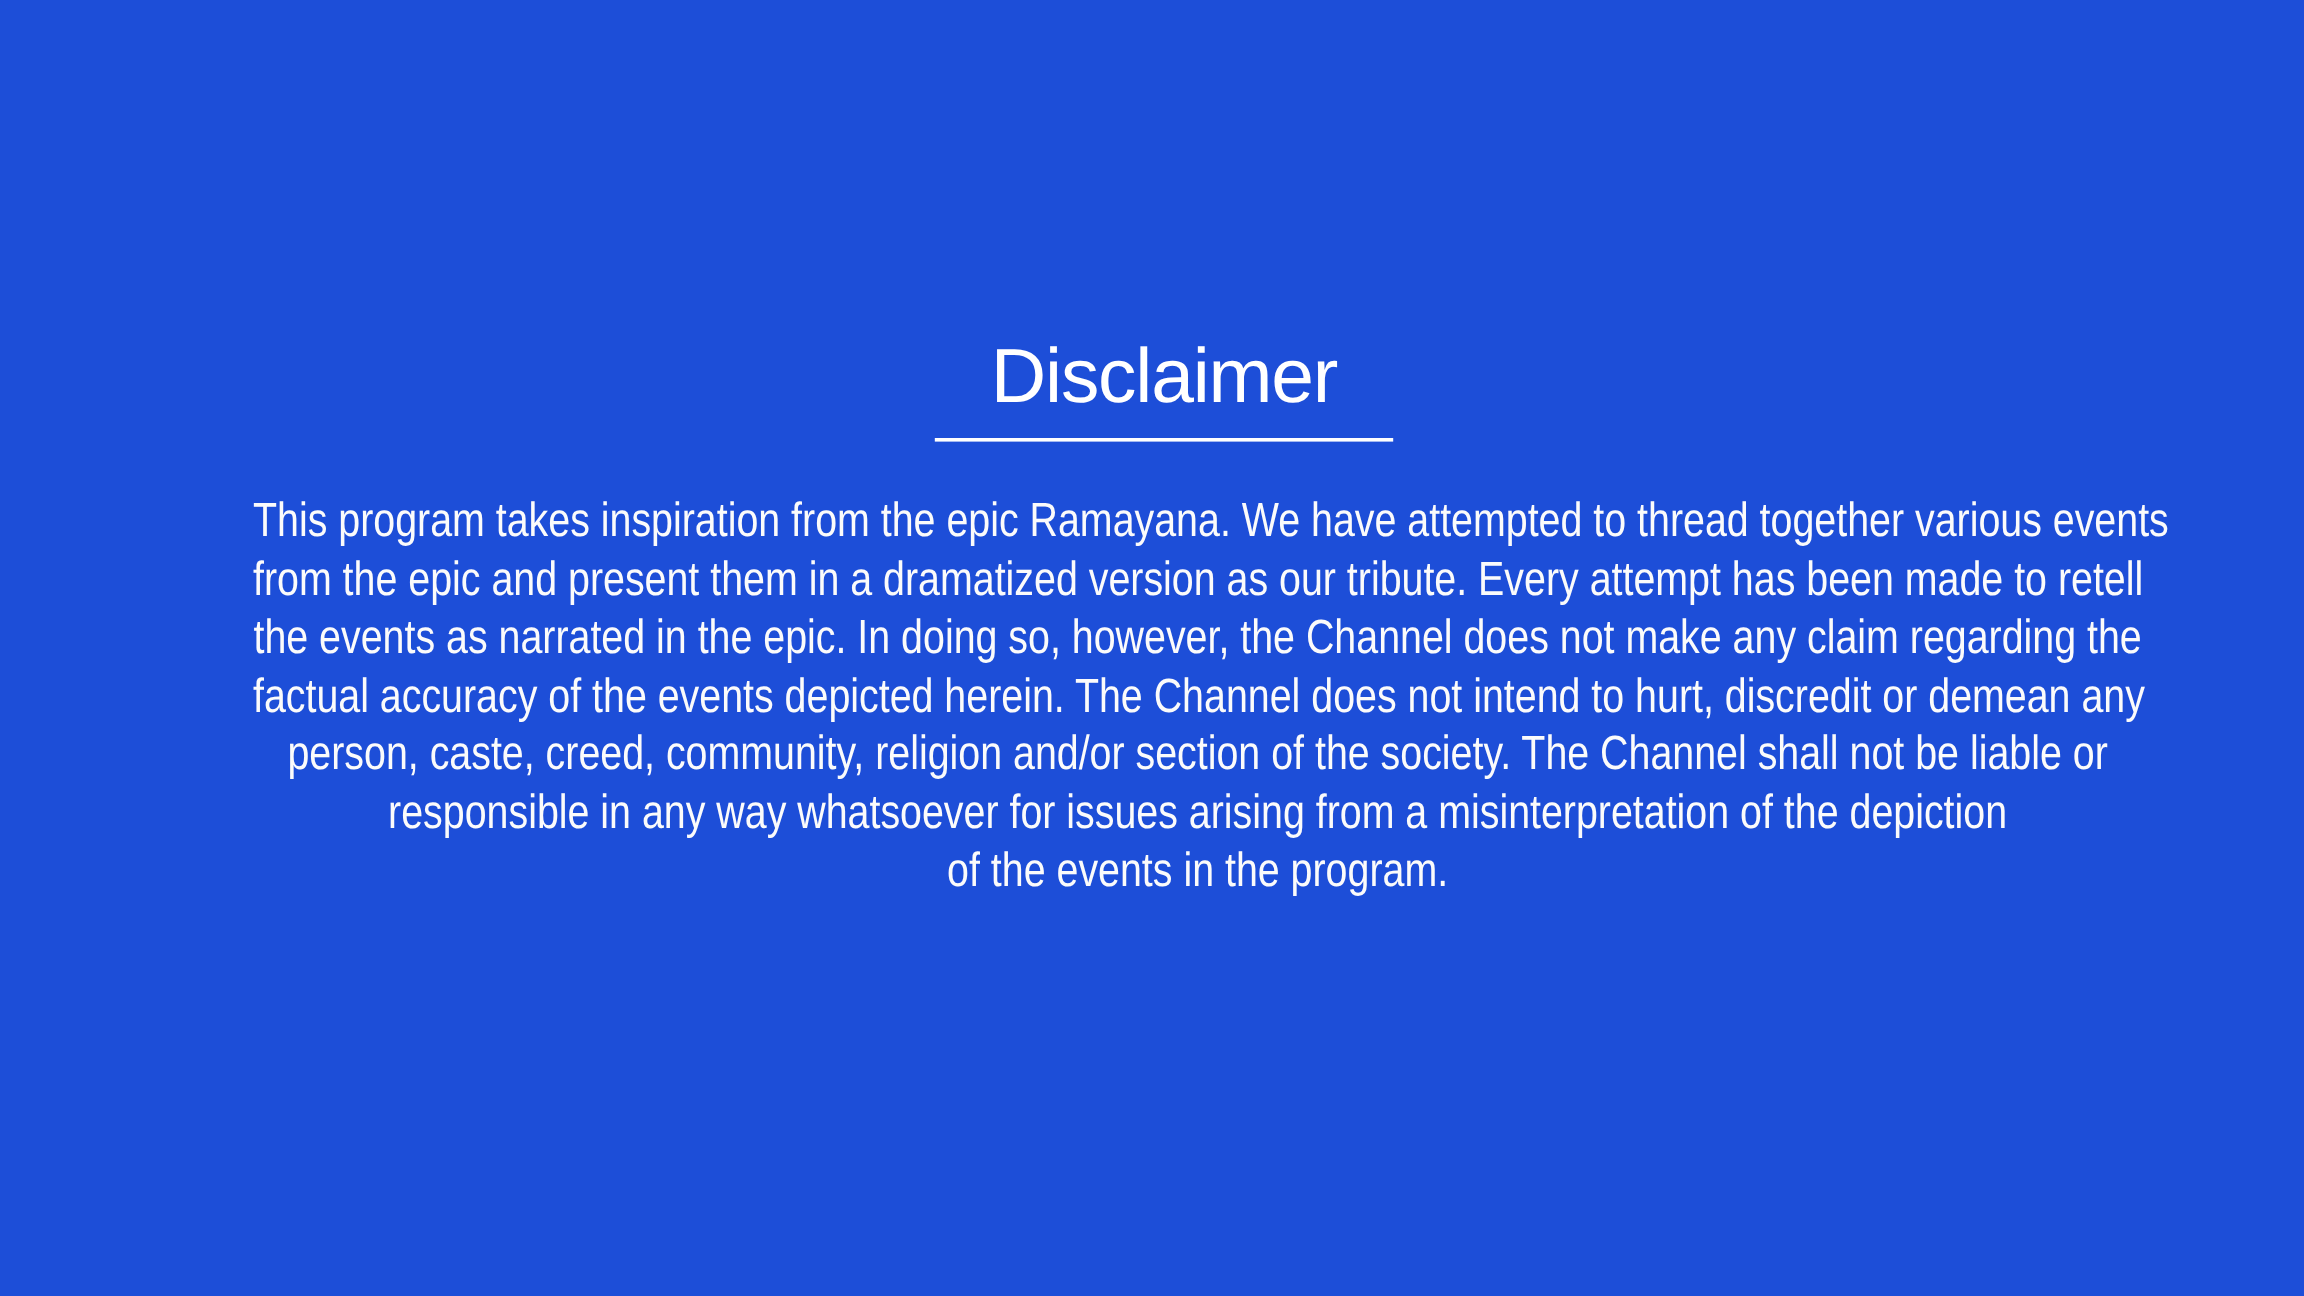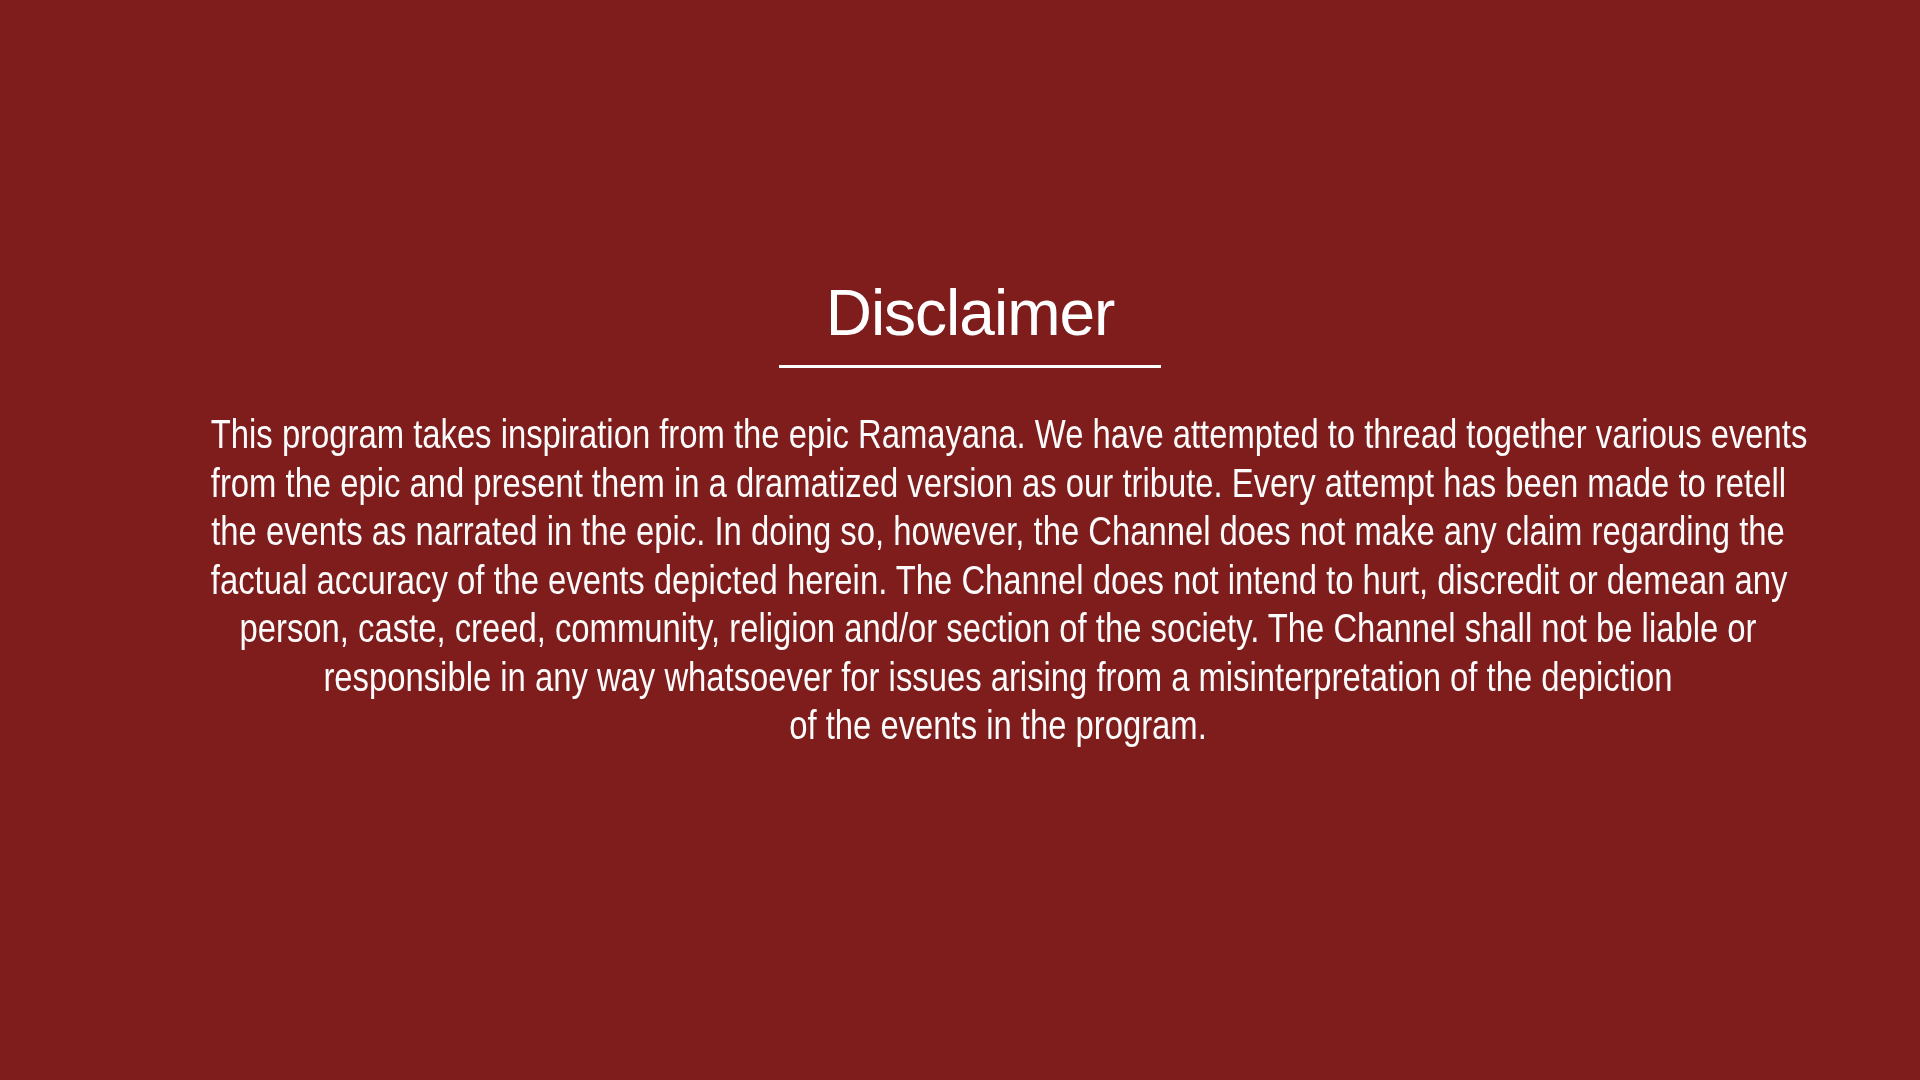--- a/index.html
+++ b/index.html
@@ -55,21 +55,21 @@
     font-size: 40px;
     line-height: 48.5px;
     font-weight: 400;
     color: #fbfbfb;
     white-space: nowrap;
   }
 </style>
 </head>
 <body>
 
-<div class="screen" style="background: #7f1d1d; color: rgb(255, 255, 255);">
+<div class="screen" style="background: #1d4ed8; color: rgb(255, 255, 255);">
 
   <div class="title-block">
     <h1 class="title">Disclaimer</h1>
     <div class="title-underline"></div>
   </div>
 
   <div class="body-block">
     <div class="body-line">This program takes inspiration from the epic Ramayana. We have attempted to thread together various events</div>
     <div class="body-line">from the epic and present them in a dramatized version as our tribute. Every attempt has been made to retell</div>
     <div class="body-line">the events as narrated in the epic. In doing so, however, the Channel does not make any claim regarding the</div>

